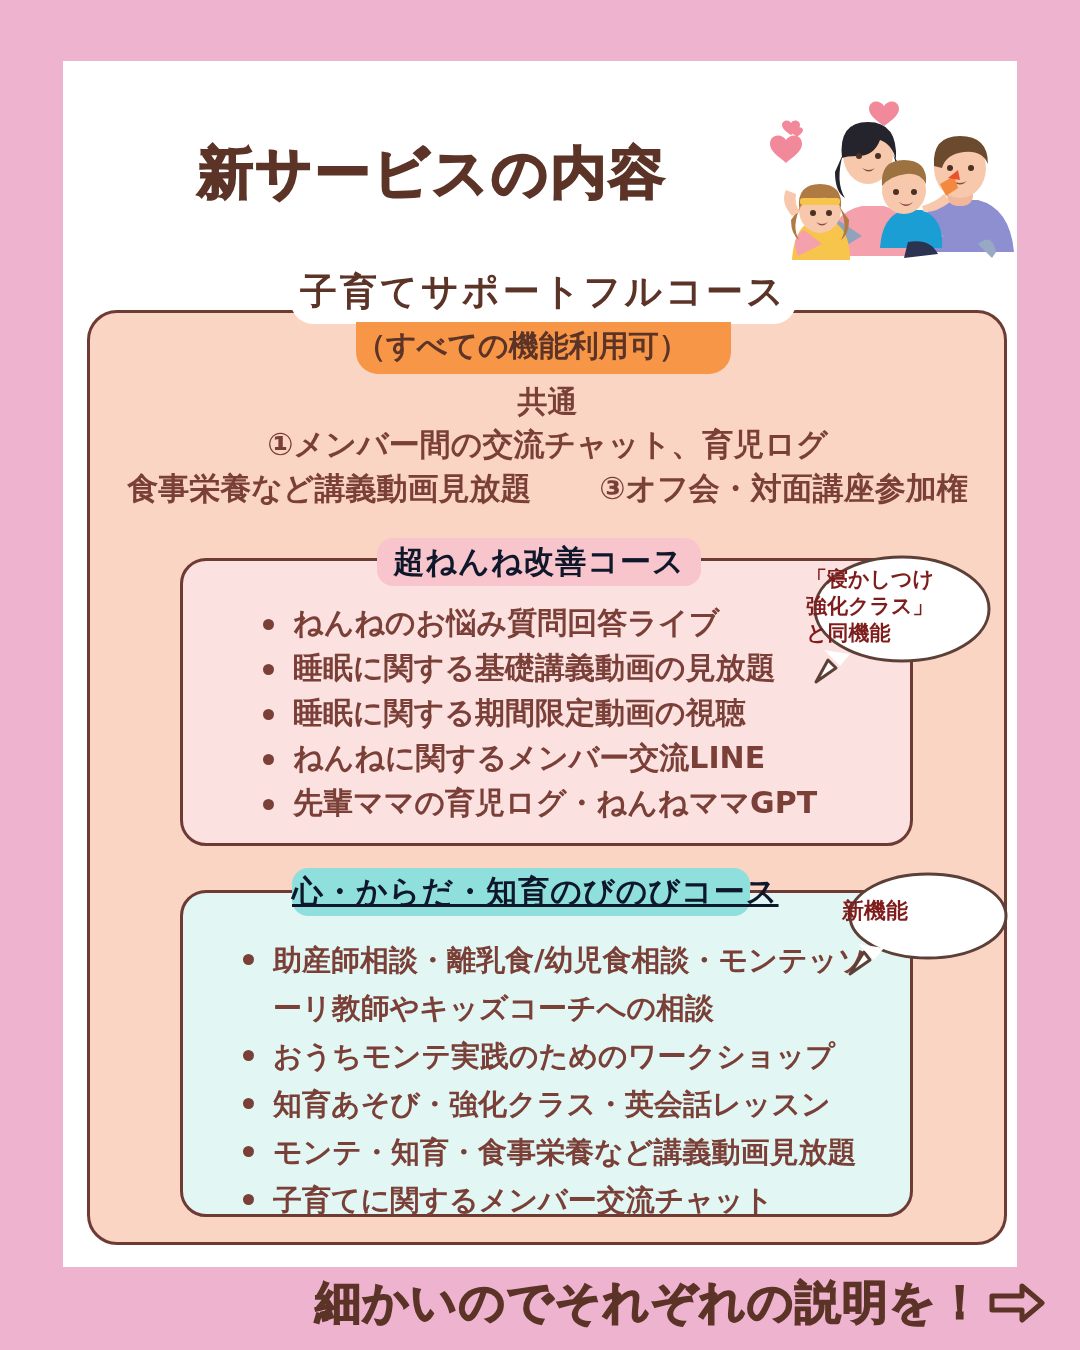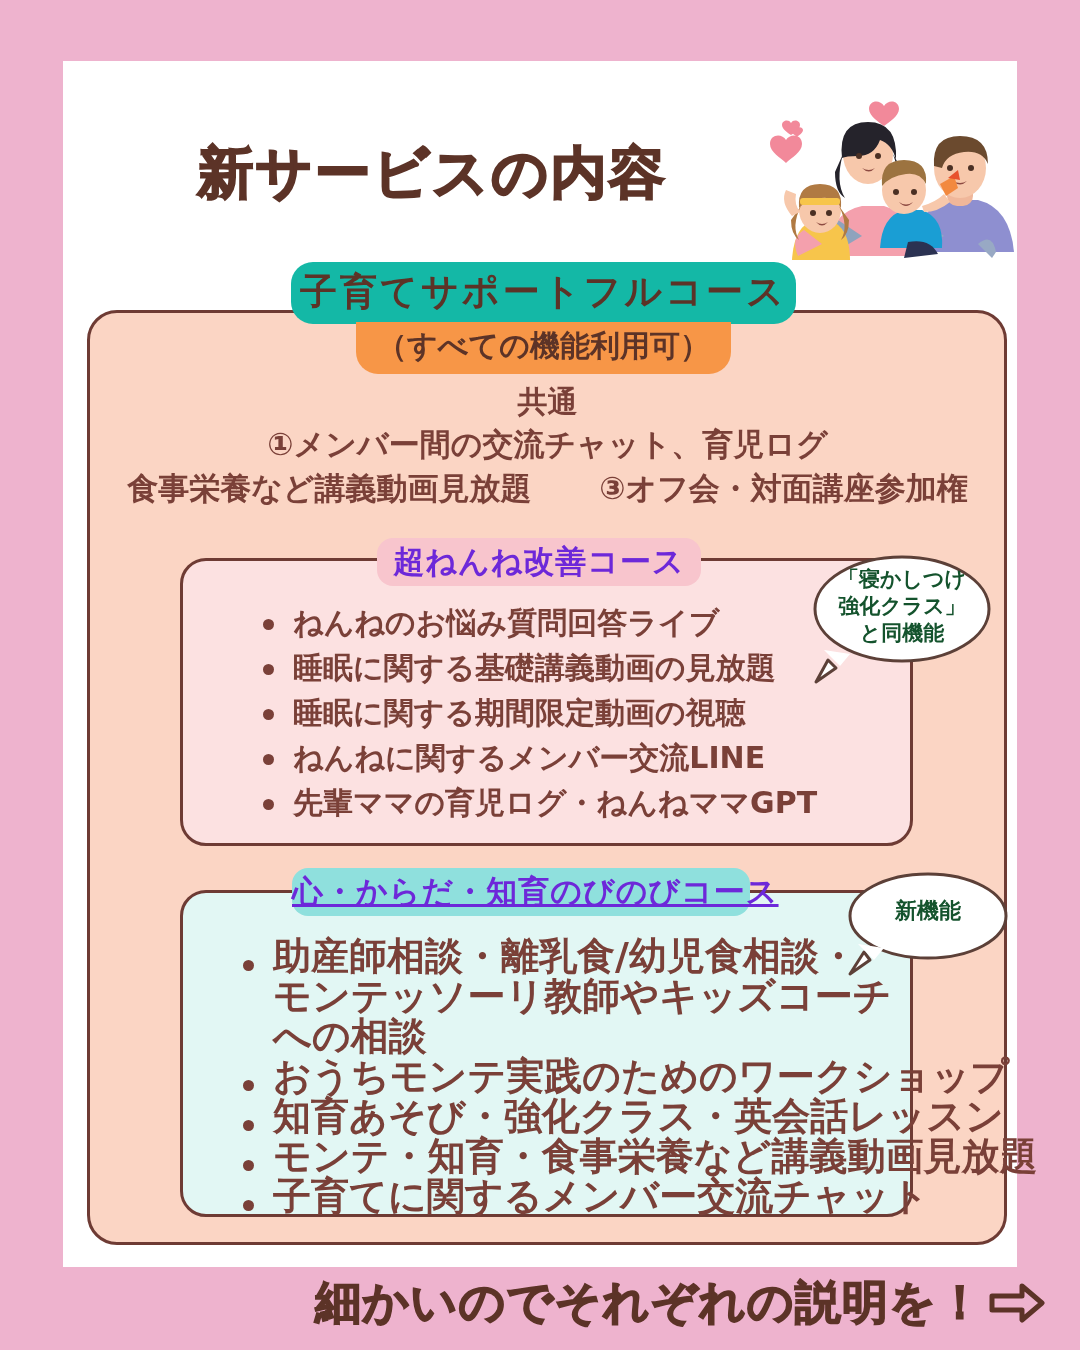--- a/index.html
+++ b/index.html
@@ -64,40 +64,39 @@
   }
 
   
   .banner {
     position: absolute;
     left: 291px; top: 262px;
     width: 505px;
     z-index: 6;
   }
   .banner-top {
-    background: #14b8a6;
+    background: #ffffff;
     border-radius: 22px;
     height: 62px;
     line-height: 60px;
     text-align: center;
     font-size: 37px;
     font-weight: 700;
     letter-spacing: 3px;
     color: #5c3327;
     white-space: nowrap;
   }
   .banner-bottom {
     margin: -2px auto 0;
     width: 375px;
     background: #f79647;
     border-bottom-left-radius: 22px;
     border-bottom-right-radius: 22px;
     height: 52px;
     line-height: 48px;
-    text-align: center;
     font-size: 30px;
     font-weight: 600;
     color: #5c3327;
     white-space: nowrap;
   }
 
   
   .common {
     position: absolute;
     left: 95px; top: 382px;
@@ -135,21 +134,21 @@
     width: 733px; height: 327px;
     background: #e2f7f4;
   }
 
   
   .badge {
     position: absolute;
     border-radius: 16px;
     text-align: center;
     font-weight: 700;
-    color: #6d28d9;
+    color: #0f172a;
     white-space: nowrap;
     z-index: 5;
   }
   .badge-nenne {
     left: 377px; top: 538px;
     width: 324px; height: 48px;
     line-height: 46px;
     font-size: 31px;
     letter-spacing: 1px;
     background: #f8c5cd;
@@ -193,36 +192,35 @@
     font-size: 30px;
     line-height: 45px;
     margin-bottom: 0px;
     white-space: nowrap;
   }
   .list-nobi {
     left: 235px; top: 936px;
     width: 660px;
   }
   .list-nobi li {
-    font-size: 38px;
-    line-height: 40px;
+    font-size: 29px;
+    line-height: 48px;
   }
   .list-nobi li.wrap { white-space: normal; }
   .list-nobi li.nowrap { white-space: nowrap; }
 
   
   .bubble {
     position: absolute;
     z-index: 7;
   }
   .bubble svg { display: block; overflow: visible; }
   .bubble .btext {
     position: absolute;
-    text-align: center;
-    color: #14532d;
+    color: #7f1d1d;
     font-weight: 700;
     width: 100%;
     left: 0;
   }
   .bubble-nenne { left: 806px; top: 550px; width: 192px; height: 132px; }
   .bubble-nenne .btext {
     top: 16px;
     font-size: 21px;
     line-height: 27px;
   }

